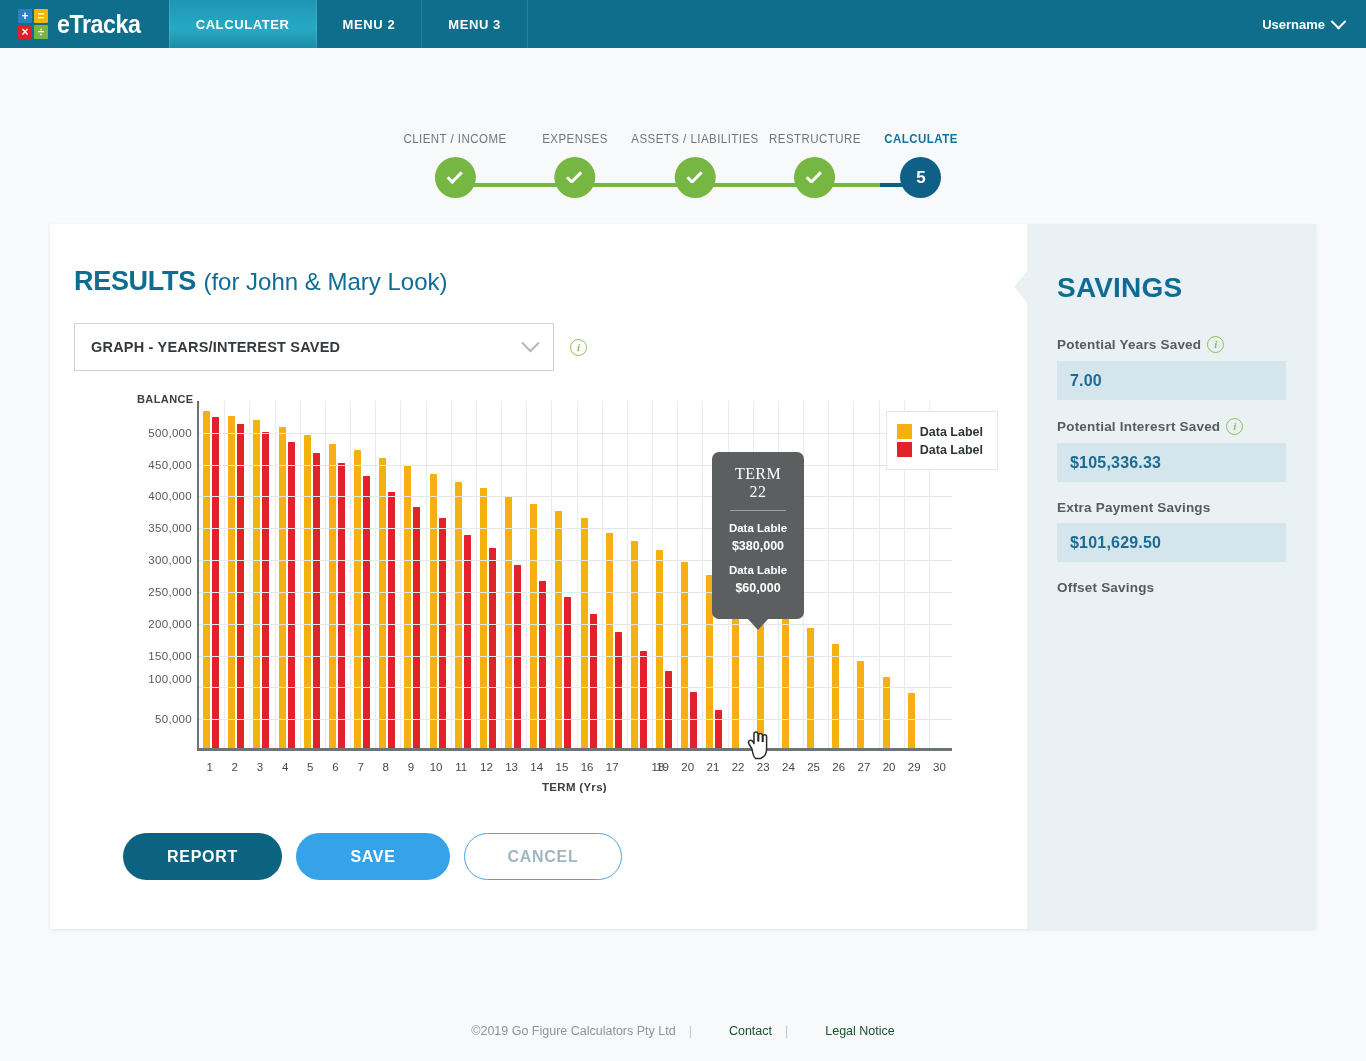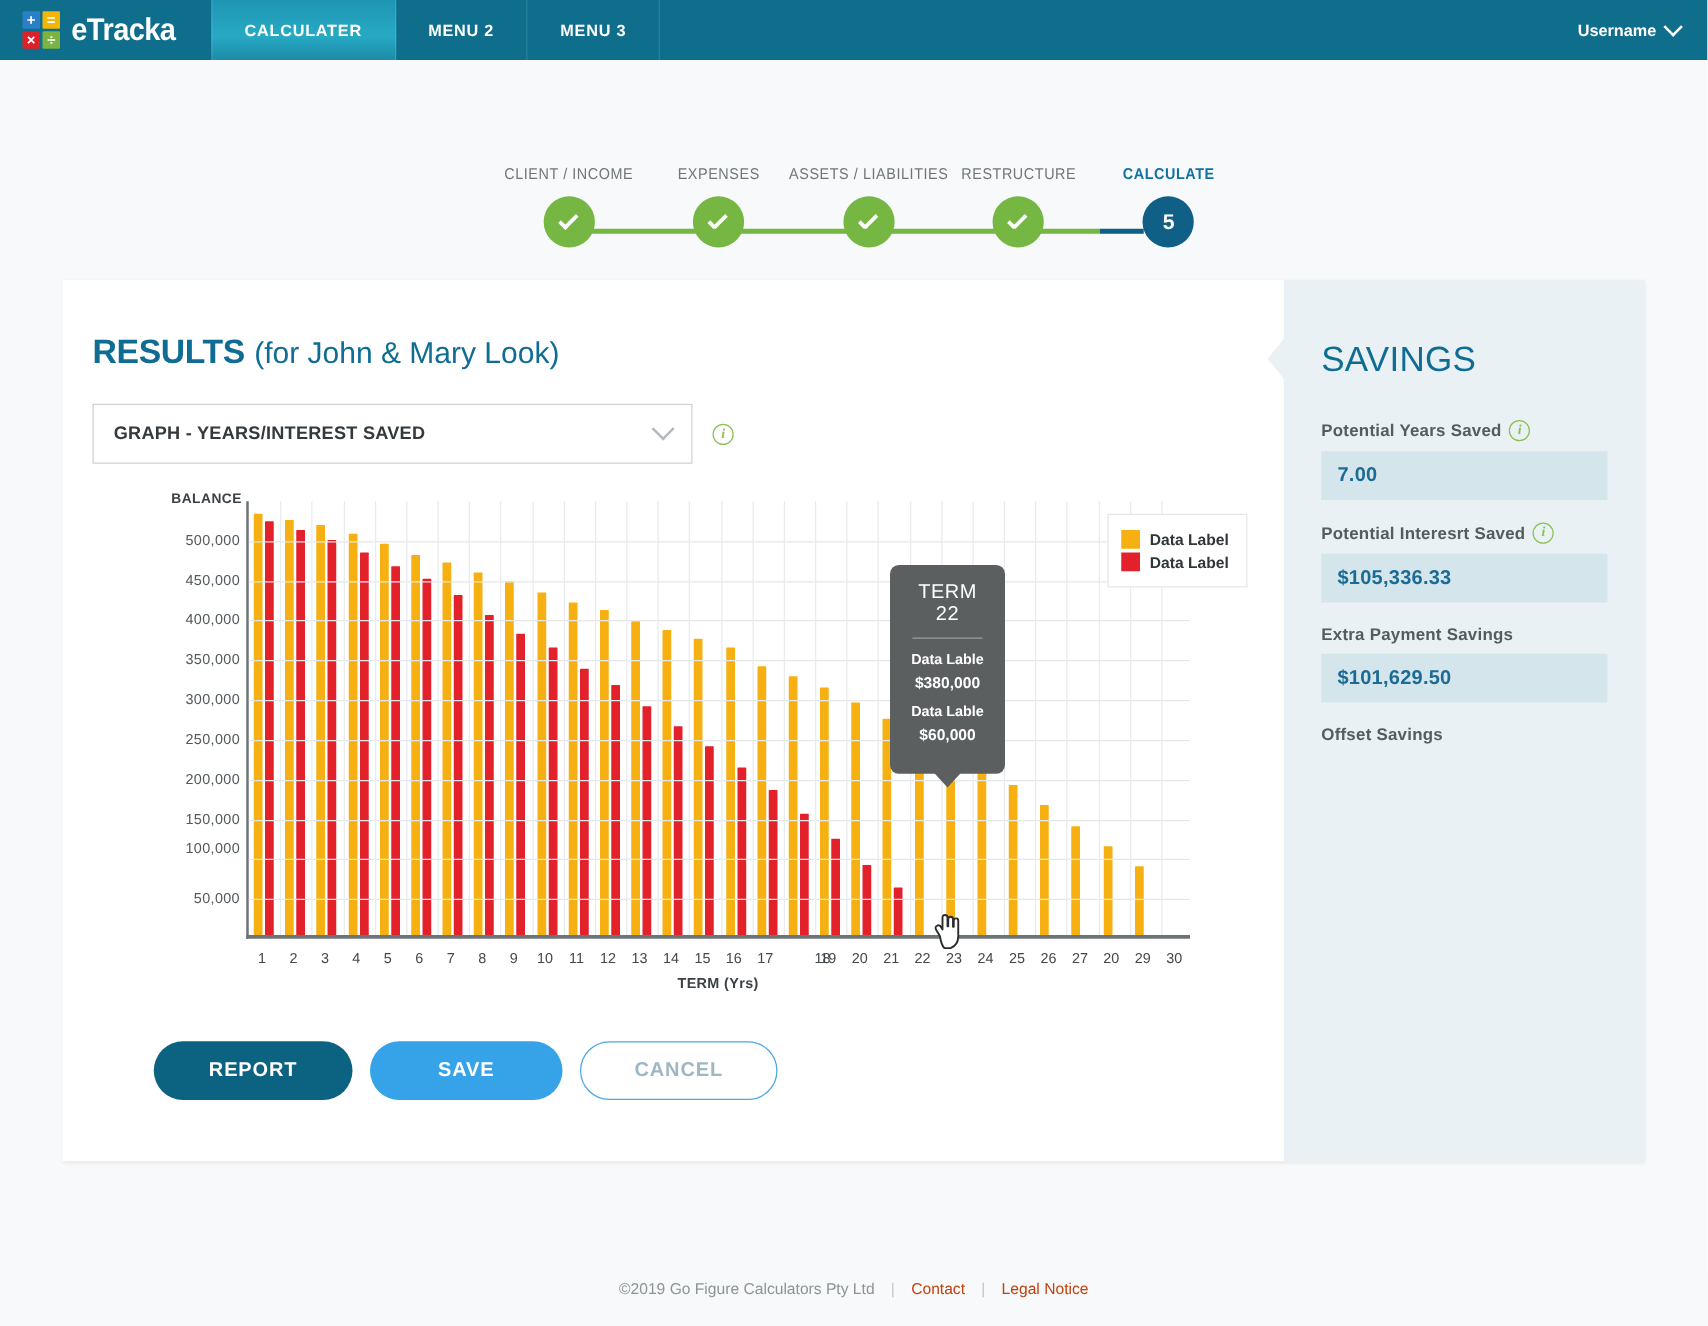--- a/index.html
+++ b/index.html
@@ -196,21 +196,21 @@
   .legend-sw { width:15px; height:15px; }
   .legend-txt { font-size:12.5px; font-weight:bold; color:#2f3639; }
 
   .tooltip {
     position:absolute; left:712px; top:452px;
     width:92px; background:#5c5f60; border-radius:7px;
     padding:13px 10px 14px 10px; text-align:center; color:#fff;
     z-index:6;
   }
   .tt-title {
-    font-family:Liberation Sans, sans-serif;
+    font-family:Liberation Serif, serif;
     font-size:16px; letter-spacing:0.4px; padding-bottom:9px;
     border-bottom:1.5px solid #9a9d9e; margin:0 8px 9px 8px;
   }
   .tt-lab { font-size:11.5px; font-weight:bold; line-height:1.45; }
   .tt-val { font-size:12.5px; font-weight:bold; line-height:1.5; margin-bottom:7px; }
   .tt-arrow {
     position:absolute; left:50%; bottom:-11px; transform:translateX(-50%);
     width:0; height:0;
     border-left:11px solid transparent; border-right:11px solid transparent;
     border-top:12px solid #5c5f60;
@@ -229,21 +229,21 @@
     font-size:16px; font-weight:bold; letter-spacing:0.7px;
     cursor:pointer; user-select:none;
   }
   .btn-report { width:159px; background:#0b6381; color:#fff; }
   .btn-save   { width:154px; background:#36a3e8; color:#fff; }
   .btn-cancel { width:158px; background:#fff; color:#9fb7c3; border:1.5px solid #4aa8e0; }
 
   
   .savings-title {
     font-family:"Liberation Sans Narrow","Liberation Sans",sans-serif;
-    font-size:28px; font-weight:normal; color:#0f6d94;
+    font-size:28px; font-weight:bold; color:#0f6d94;
     letter-spacing:0.2px; margin:0 0 32px 0;
   }
   .sv-field { margin-bottom:18px; }
   .sv-label {
     display:flex; align-items:center; gap:6px;
     font-family:"Liberation Sans Narrow","Liberation Sans",sans-serif;
     font-size:13.5px; font-weight:bold; color:#565b5e;
     letter-spacing:0.2px; margin-bottom:8px;
   }
   .sv-value {
@@ -251,21 +251,21 @@
     padding:0 13px; color:#1b6b93; font-size:16px; font-weight:bold;
     letter-spacing:0.2px;
   }
 
   
   .footer {
     position:absolute; left:0; right:0; bottom:0; height:60px;
     display:flex; align-items:center; justify-content:center; gap:13px;
     font-size:12.5px; color:#8d9497;
   }
-  .footer a { color:#c2410c; text-decoration:none; cursor:pointer; }
+  .footer a { color:#14532d; text-decoration:none; cursor:pointer;margin-left:24px; }
   .footer .sep { color:#c2c7c9; }
 </style>
 </head>
 <body>
 
 <div class="topnav">
   <div class="brand">
     <div class="logo-grid">
       <div class="logo-cell lc-plus">+</div>
       <div class="logo-cell lc-eq">=</div>
@@ -310,21 +310,21 @@
       <div class="step-node done">
           <span class="tick"></span>
         </div>
     </div>
     <div class="step" style="left:302px;">
       <div class="step-label">ASSETS / LIABILITIES</div>
       <div class="step-node done">
           <span class="tick"></span>
         </div>
     </div>
-    <div class="step current" style="left:542px;text-align:center;">
+    <div class="step current" style="left:528px;text-align:center;">
       <div class="step-label">CALCULATE</div>
       <div class="step-node current">5</div>
     </div>
   </div>
 </div>
 
 <div class="card">
 
   <div class="card-left">
 

